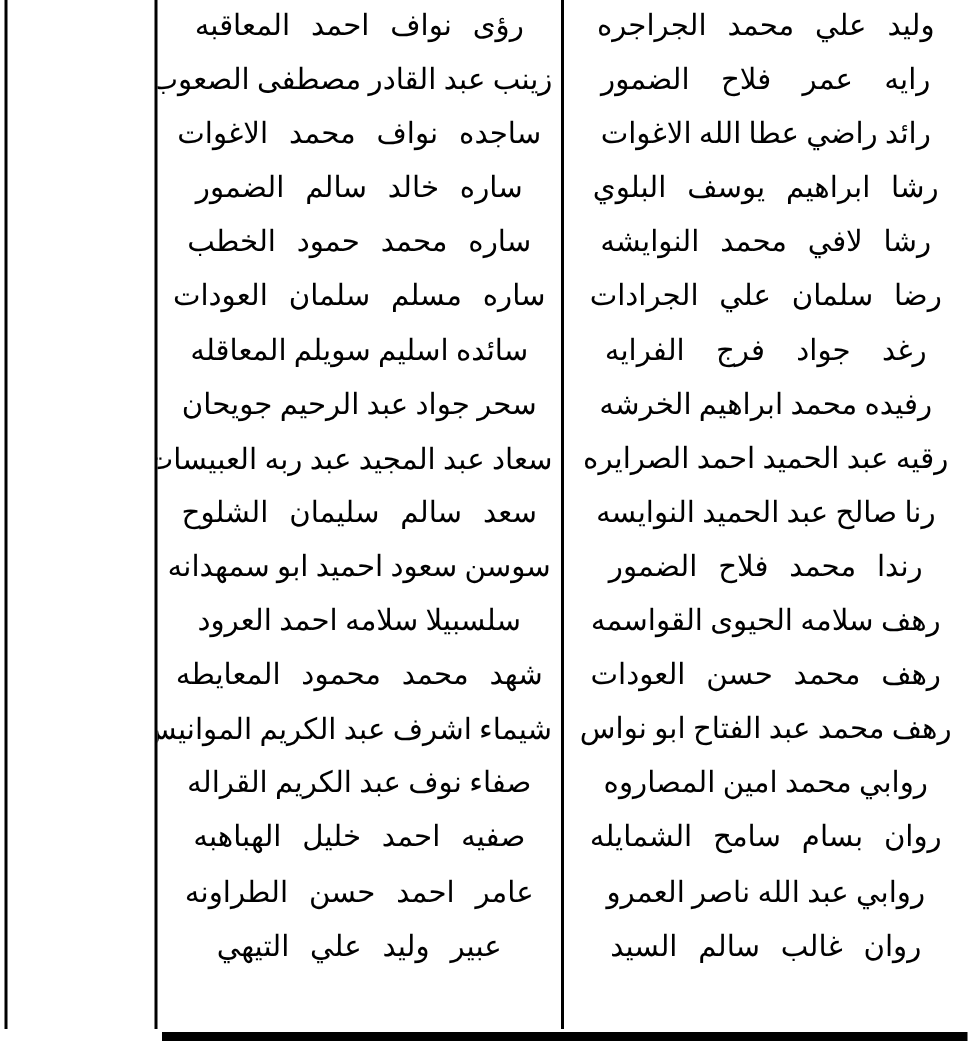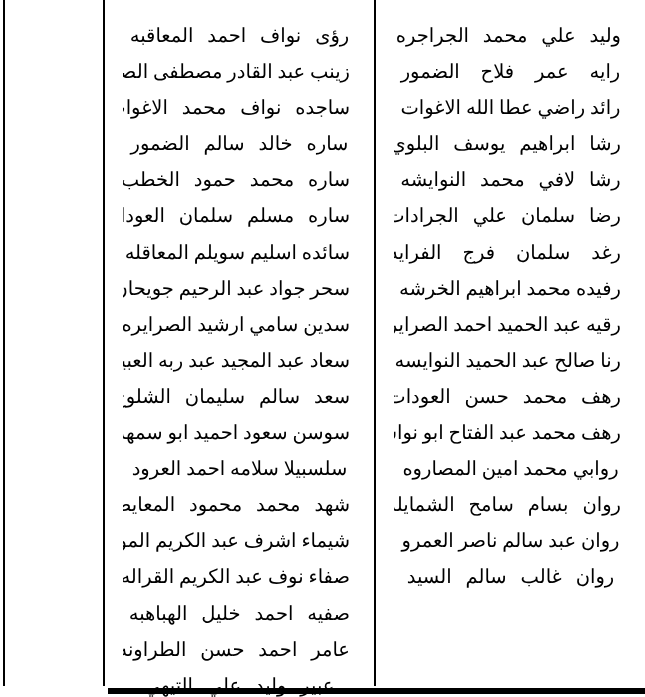--- a/index.html
+++ b/index.html
@@ -32,21 +32,21 @@
     box-sizing: border-box;
   }
   .col {
     box-sizing: border-box;
     height: 100%;
     position: relative;
   }
   .col-names {
     width: 271px;
     border-left: 2.5px solid #000;
-    padding: 18px;
+    padding: 0;
   }
   .col-names.first {
     border-left: 2.5px solid #000;
   }
   .col-blank {
     width: 100px;
     border-left: 2.5px solid #000;
   }
   .col-edge {
     flex: 1 1 auto;
@@ -92,44 +92,45 @@
   <div class="table">
 
     <div class="col col-names first">
       <ul class="names">
         <li class="wide">وليد علي محمد الجراجره</li>
         <li class="xwide">رايه عمر فلاح الضمور</li>
         <li>رائد راضي عطا الله الاغوات</li>
         <li class="wide">رشا ابراهيم يوسف البلوي</li>
         <li class="wide">رشا لافي محمد النوايشه</li>
         <li class="wide">رضا سلمان علي الجرادات</li>
-        <li class="xwide">رغد سلمان فرج الفرايه</li>
+        <li class="xwide">رغد جواد فرج الفرايه</li>
         <li>رفيده محمد ابراهيم الخرشه</li>
         <li>رقيه عبد الحميد احمد الصرايره</li>
         <li>رنا صالح عبد الحميد النوايسه</li>
+        <li class="wide">رندا محمد فلاح الضمور</li>
+        <li>رهف سلامه الحيوى القواسمه</li>
         <li class="wide">رهف محمد حسن العودات</li>
         <li>رهف محمد عبد الفتاح ابو نواس</li>
         <li>روابي محمد امين المصاروه</li>
         <li class="wide">روان بسام سامح الشمايله</li>
-        <li>روان عبد سالم ناصر العمرو</li>
+        <li>روابي عبد الله ناصر العمرو</li>
         <li class="wide">روان غالب سالم السيد</li>
       </ul>
     </div>
 
     <div class="col col-names">
       <ul class="names">
         <li class="wide">رؤى نواف احمد المعاقبه</li>
         <li>زينب عبد القادر مصطفى الصعوب</li>
         <li class="wide">ساجده نواف محمد الاغوات</li>
         <li class="wide">ساره خالد سالم الضمور</li>
         <li class="wide">ساره محمد حمود الخطب</li>
         <li class="wide">ساره مسلم سلمان العودات</li>
         <li>سائده اسليم سويلم المعاقله</li>
         <li>سحر جواد عبد الرحيم جويحان</li>
-        <li>سدين سامي ارشيد الصرايره</li>
         <li>سعاد عبد المجيد عبد ربه العبيسات</li>
         <li class="wide">سعد سالم سليمان الشلوح</li>
         <li>سوسن سعود احميد ابو سمهدانه</li>
         <li>سلسبيلا سلامه احمد العرود</li>
         <li class="wide">شهد محمد محمود المعايطه</li>
         <li>شيماء اشرف عبد الكريم الموانيس</li>
         <li>صفاء نوف عبد الكريم القراله</li>
         <li class="wide">صفيه احمد خليل الهباهبه</li>
         <li class="wide">عامر احمد حسن الطراونه</li>
         <li class="wide">عبير وليد علي التيهي</li>

